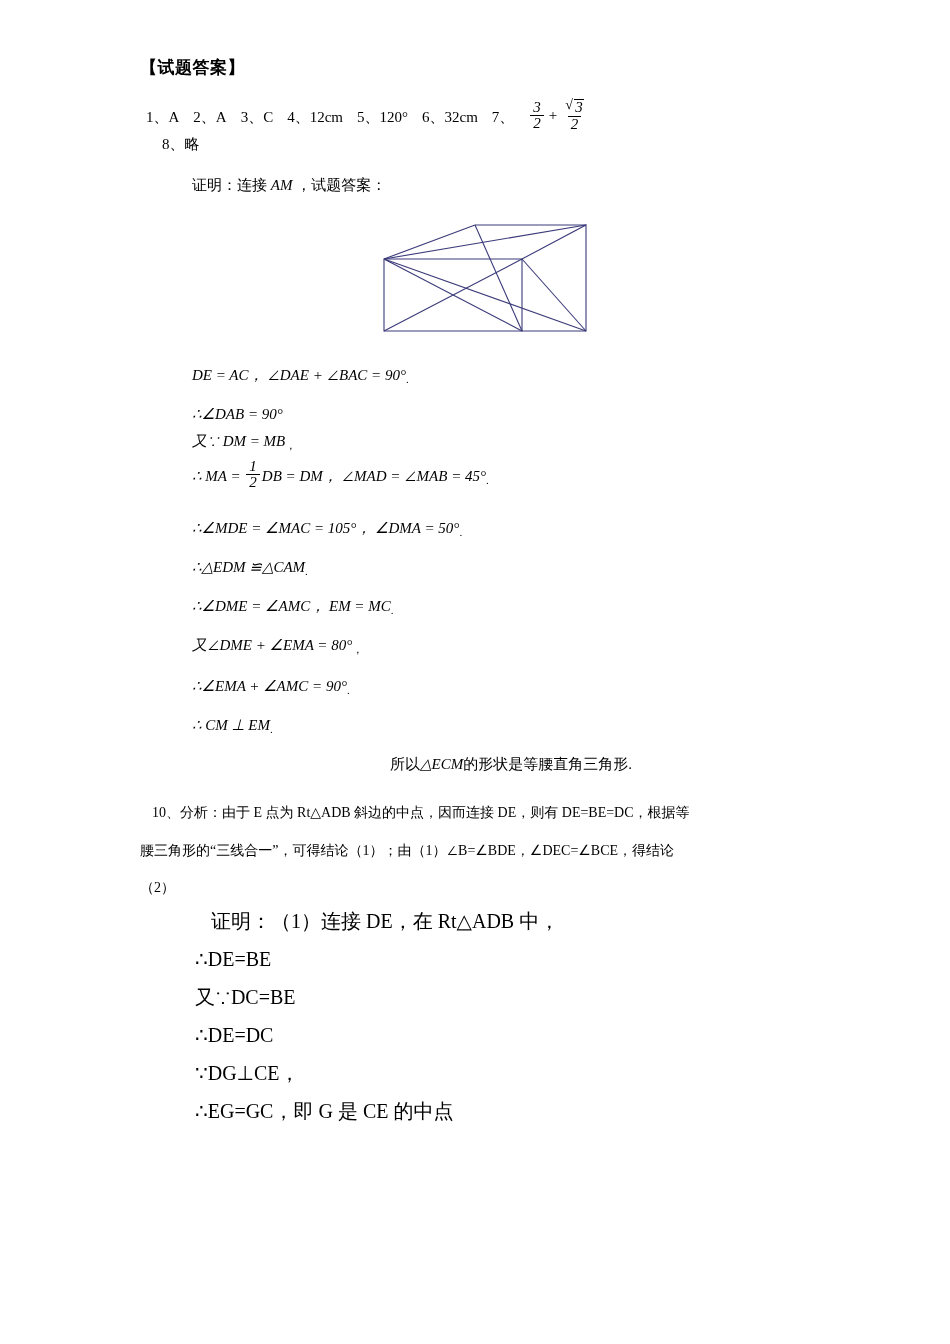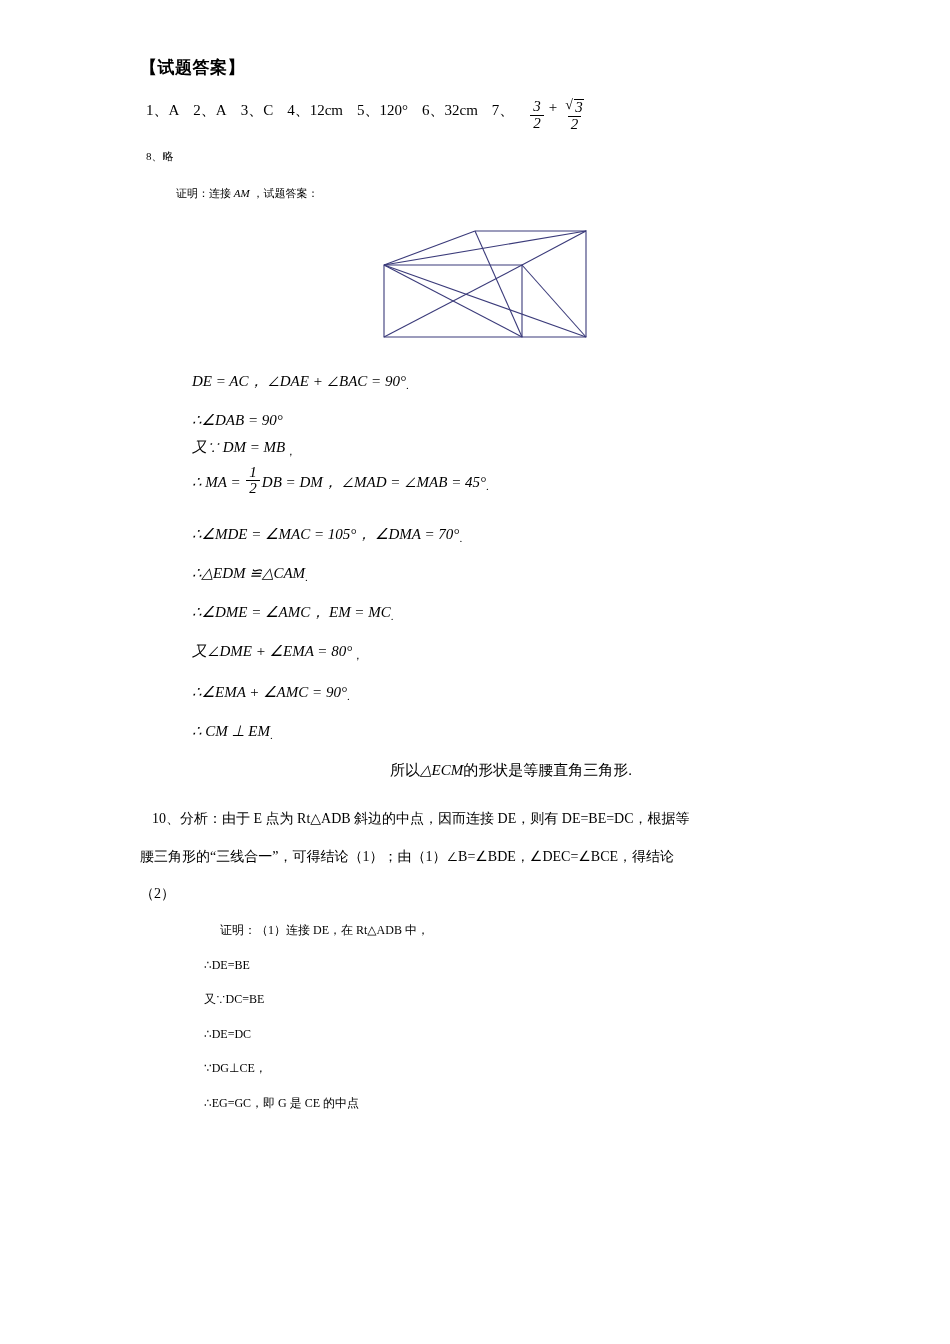--- a/index.html
+++ b/index.html
@@ -23,23 +23,23 @@
   }
   .title {
     font-family: "Liberation Sans", sans-serif;
     font-weight: bold;
     font-size: 17px;
     margin: 0 0 22px 0;
     letter-spacing: 0.5px;
   }
   .ans-row {
     display: flex;
+    align-items: center;
     flex-wrap: wrap;
     font-size: 15px;
-    margin-bottom: 14px;
     padding-left: 6px;
   }
   .ans-item {
     margin-right: 14px;
     white-space: nowrap;
   }
   .frac {
     display: inline-flex;
     flex-direction: column;
     align-items: center;
@@ -66,22 +66,22 @@
     left: 0;
     top: -1px;
     font-size: 14px;
   }
   .sqrt .radicand {
     border-top: 1px solid #000;
     padding: 0 1px;
     display: inline-block;
   }
   .item-line {
-    font-size: 11px;
-    margin: 0 0 10px 0;
+    font-size: 15px;
+    margin: 0 0 10px 16px;
     padding-left: 6px;
   }
   .mathv {
     font-family: "Liberation Serif", serif;
     font-style: italic;
   }
   .indent1 { padding-left: 36px; }
   .step {
     font-size: 15px;
     margin: 0 0 20px 0;
@@ -98,23 +98,23 @@
     text-align: center;
   }
   .para {
     font-size: 14px;
     line-height: 1.55;
     margin: 16px 0 4px 0;
     text-align: justify;
   }
   .para-indent { text-indent: 0; padding-left: 12px; }
   .sub-line {
-    font-size: 12px;
+    font-size: 20px;
     line-height: 1.55;
-    margin: 16px;
+    margin: 7px;
     padding-left: 48px;
     font-family: Liberation Serif, serif;
   }
   .sub-line.ind {
     padding-left: 64px;
   }
 </style>
 </head>
 <body>
 
@@ -177,21 +177,21 @@
 
   <p class="step" style="margin-bottom:8px;"><span class="mathv">又∵ DM = MB</span><span class="tail">，</span></p>
 
   <p class="step" style="margin-bottom:26px;">
     <span class="mathv">∴ MA = </span><span class="frac">
         <span class="num">1</span>
         <span class="den">2</span>
       </span><span class="mathv">DB = DM，  ∠MAD = ∠MAB = 45°</span><span class="tail">.</span>
   </p>
 
-  <p class="step"><span class="mathv">∴∠MDE = ∠MAC = 105°，  ∠DMA = 70°</span><span class="tail">.</span></p>
+  <p class="step"><span class="mathv">∴∠MDE = ∠MAC = 105°，  ∠DMA = 50°</span><span class="tail">.</span></p>
 
   <p class="step"><span class="mathv">∴△EDM ≌△CAM</span><span class="tail">.</span></p>
 
   <p class="step"><span class="mathv">∴∠DME = ∠AMC，  EM = MC</span><span class="tail">.</span></p>
 
   <p class="step"><span class="mathv">又∠DME + ∠EMA = 80°</span><span class="tail">，</span></p>
 
   <p class="step"><span class="mathv">∴∠EMA + ∠AMC = 90°</span><span class="tail">.</span></p>
 
   <p class="step"><span class="mathv">∴ CM ⊥ EM</span><span class="tail">.</span></p>

